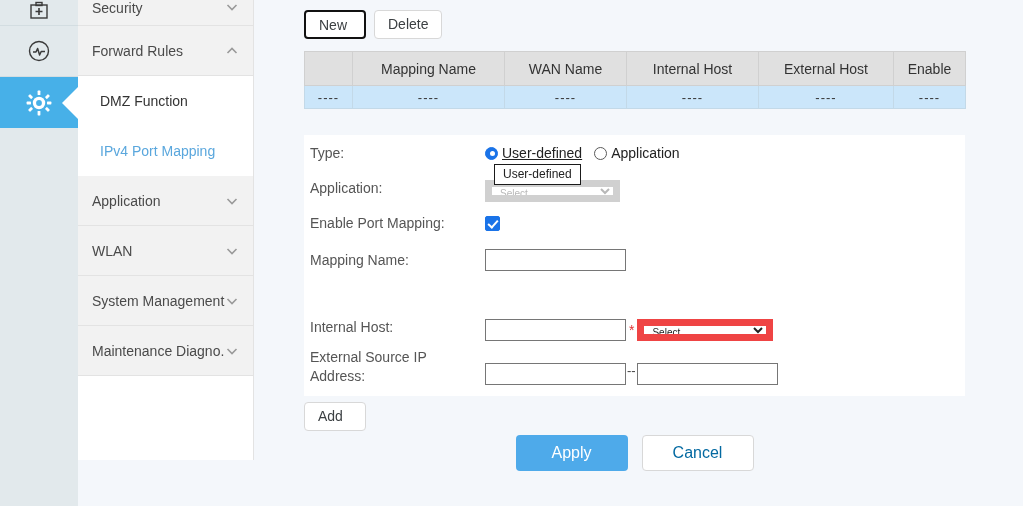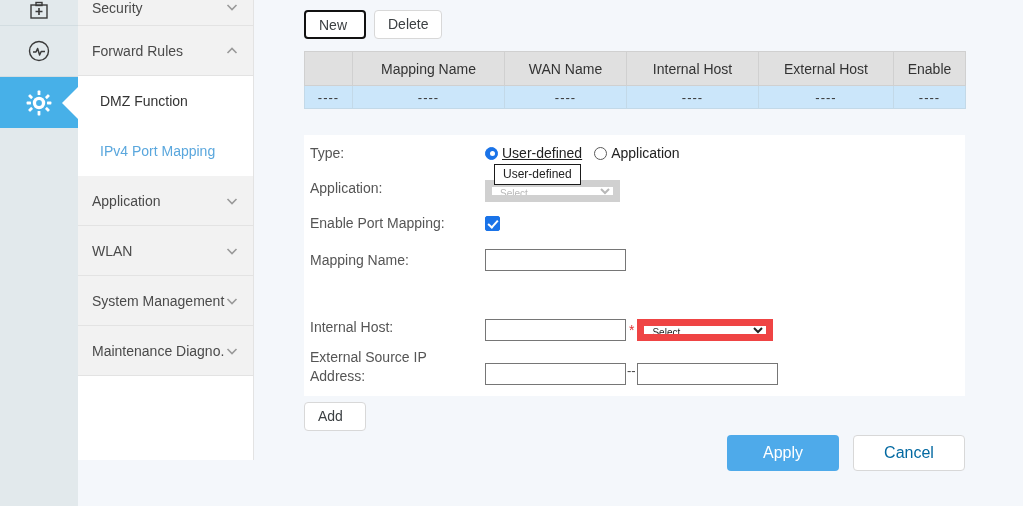--- a/index.html
+++ b/index.html
@@ -132,21 +132,21 @@
     position: absolute; background: #ffffff; border: 1px solid #1a1a1a;
     font-size: 12px; color: #222; padding: 2px 8px 3px 8px;
     white-space: nowrap; z-index: 30;
   }
   .req { color: #e03131; font-size: 14px; padding: 0 3px; line-height: 22px; }
   .dash-sep { color: #444; font-size: 13px; padding: 0 1px; }
 
   .add-btn { position: absolute; left: 50px; top: 402px; }
 
   .footer { position: absolute; left: 50px; top: 435px; width: 661px;
-            display: flex; justify-content: flex-end; gap: 14px; }
+            display: flex; justify-content: center; gap: 14px; }
   .btn-apply {
     width: 112px; height: 36px; border: none; border-radius: 4px;
     background: #4eaaea; color: #ffffff; font-size: 16px;
     font-family: "Liberation Sans", sans-serif; cursor: pointer;
   }
   .btn-cancel {
     width: 112px; height: 36px; border: 1px solid #d8d8d8; border-radius: 4px;
     background: #ffffff; color: #0369a1; font-size: 16px;
     font-family: "Liberation Sans", sans-serif; cursor: pointer;
   }

